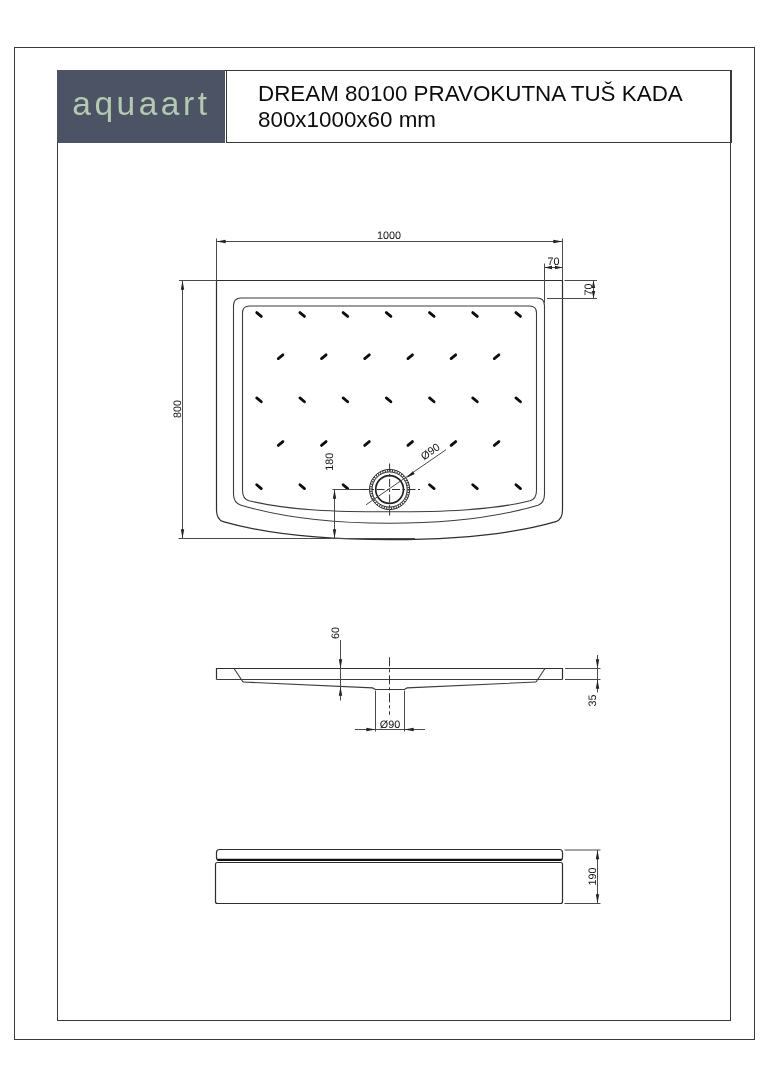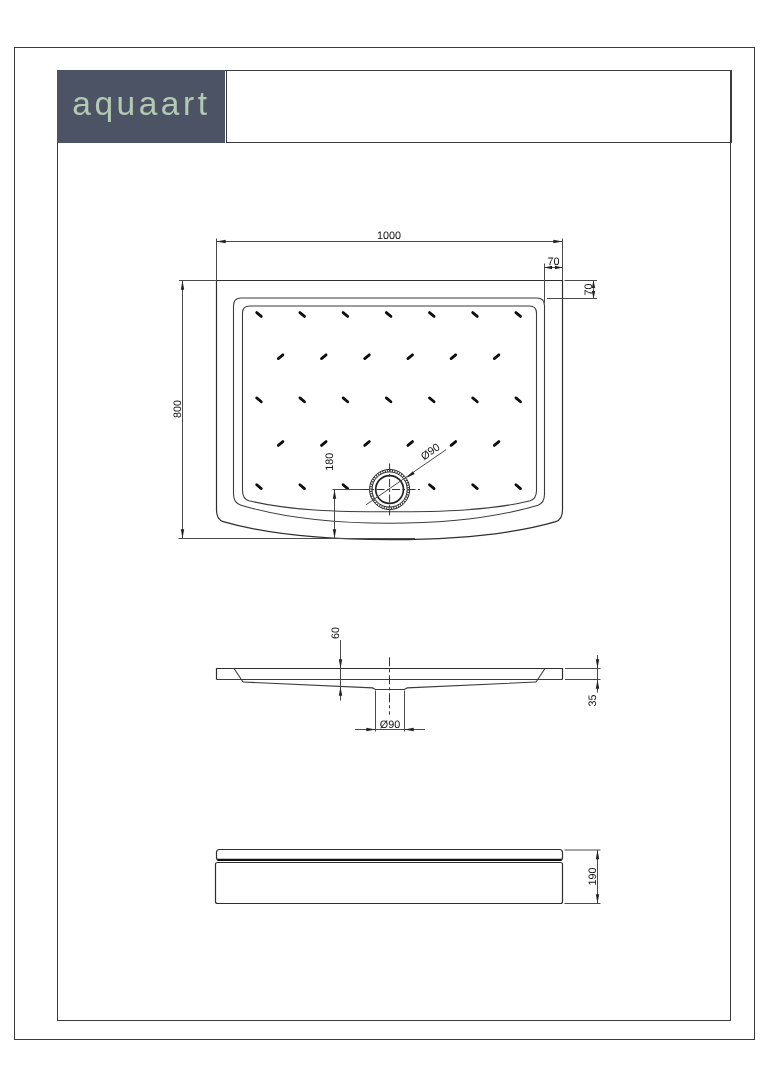--- a/index.html
+++ b/index.html
@@ -14,20 +14,21 @@
   <div class="abs" style="left:13.5px;top:46.5px;width:741.5px;height:993px;border:1.3px solid #3a3a3a;box-sizing:border-box;"></div>
 
   <div class="abs" style="left:57.3px;top:69.8px;width:674px;height:951.5px;border:1.3px solid #3a3a3a;box-sizing:border-box;"></div>
 
   <div class="abs" style="left:57.3px;top:69.8px;width:168.2px;height:72.8px;background:#4b5365;"></div>
 
   <div class="abs" style="left:57.3px;top:69.8px;width:168.2px;height:72.8px;line-height:68.5px;text-align:center;color:#b4c9b1;font-size:33.5px;letter-spacing:3.5px;box-sizing:border-box;">aquaart</div>
 
   <div class="abs" style="left:225.5px;top:69.8px;width:506px;height:73.2px;border:1.2px solid #3a3a3a;box-sizing:border-box;"></div>
 
+  <div class="abs" style="left:258px;top:81px;width:470px;font-size:22.4px;line-height:25.8px;color:#0c0c0c;white-space:nowrap;">DREAM 80100 PRAVOKUTNA TUŠ KADA<br>800x1000x60 mm</div>
   <svg class="abs" style="left:0;top:0;text-rendering:geometricPrecision;" width="768" height="1086" viewBox="0 0 768 1086">
 
   <path d="M 216.5 280.5 L 562.5 280.5 L 562.5 510 Q 562.5 519.5 555.8 521.6 C 509 535.2 452 539.7 389.5 539.7 C 327 539.7 270 535.2 223.2 521.6 Q 216.5 519.5 216.5 510 Z" fill="none" stroke="#2e2e2e" stroke-width="1.2"></path>
 
   <path d="M 241.1 298.0 L 536.9 298.0 Q 544.5 298.0 544.5 305.6 L 544.5 494 Q 544.5 502.9 538 505.2 C 498.3 517 446 523.3 389.5 523.3 C 333 523.3 280.7 517 241 505.2 Q 233.5 502.9 233.5 494 L 233.5 305.6 Q 233.5 298.0 241.1 298.0 Z" fill="none" stroke="#3c3c3c" stroke-width="1.1"></path>
 
   <path d="M 249.5 306.0 L 529.5 306.0 Q 536.5 306.0 536.5 313 L 536.5 490.5 Q 536.5 498.8 530.1 500.7 C 491.6 510.5 440 511.8 389.5 511.8 C 339 511.8 287.4 510.5 248.9 500.7 Q 242.5 498.8 242.5 490.5 L 242.5 313 Q 242.5 306.0 249.5 306.0 Z" fill="none" stroke="#3c3c3c" stroke-width="1.1"></path>
 
   <g stroke="#0d0d0d" stroke-width="2.8" stroke-linecap="round">
   <line x1="256.7" y1="312.6" x2="261.3" y2="316.4"></line>

